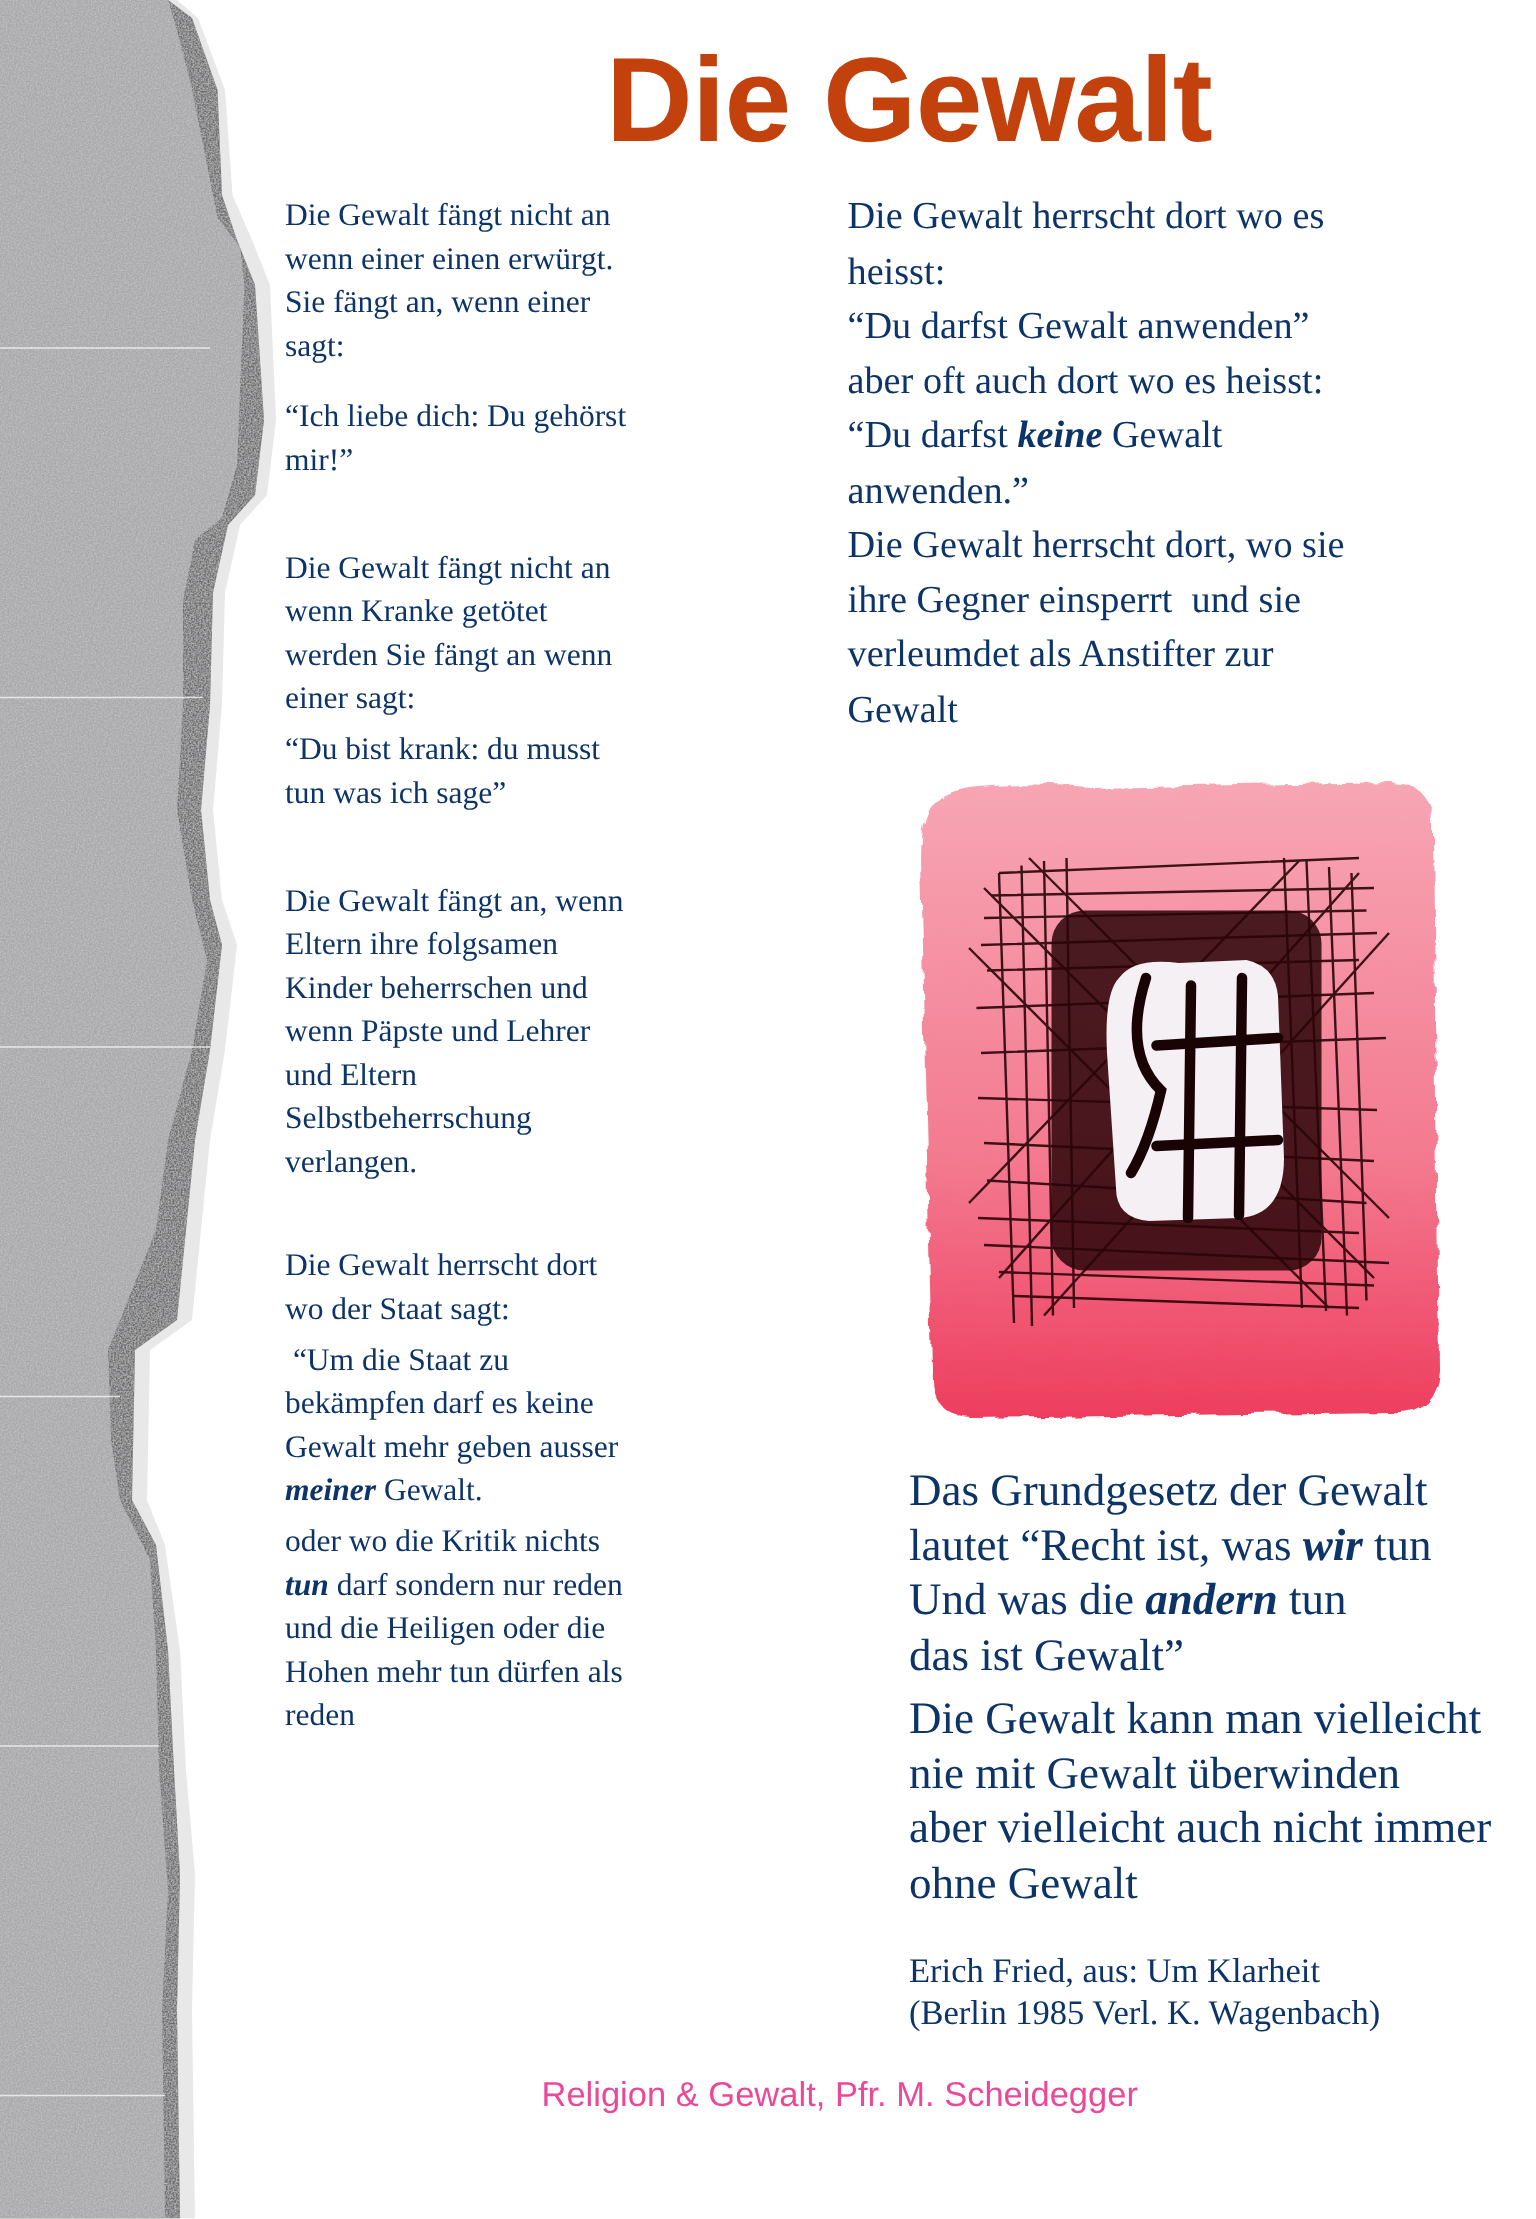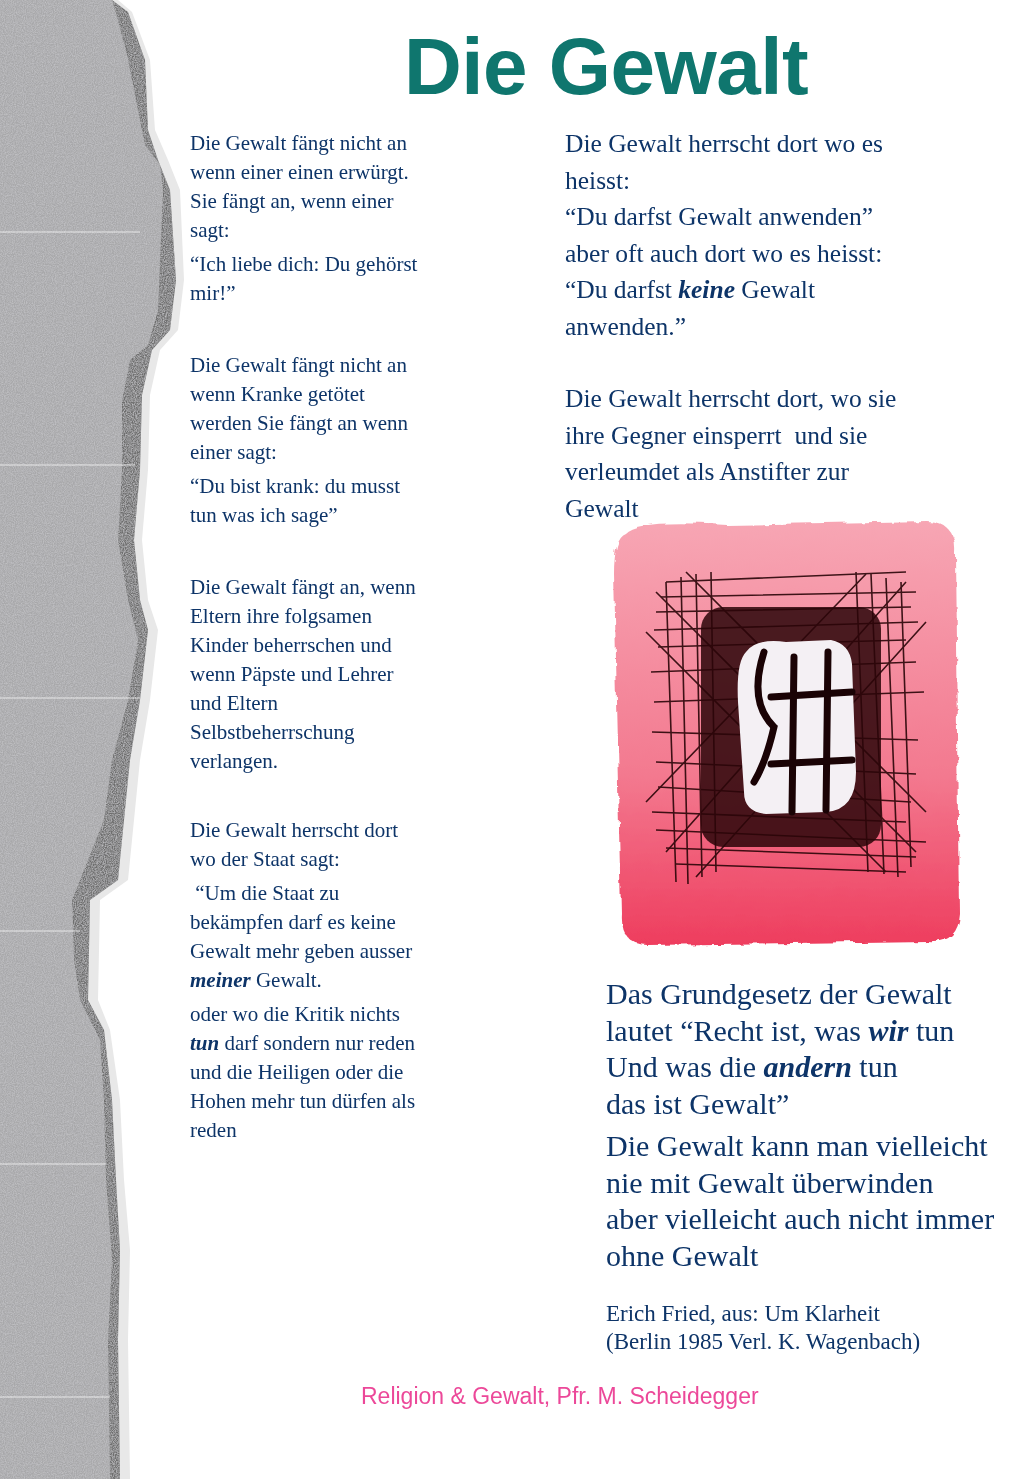--- a/index.html
+++ b/index.html
@@ -1,21 +1,21 @@
 <!DOCTYPE html>
 <html><head>
 <meta charset="utf-8">
 <style>
   html, body { margin:0; padding:0; background:#ffffff; }
   body { width:1024px; height:1479px; position:relative; overflow:hidden; }
   .stone { position:absolute; left:0; top:0; width:200px; height:1479px; }
   .page-title {
     position:absolute; left:404px; top:22px;
     font-family:"Liberation Sans", sans-serif; font-weight:bold;
-    font-size:80px; line-height:90px; color:#0f766e; letter-spacing:-0.5px;
+    font-size:80px; line-height:90px; color:#c2410c; letter-spacing:-0.5px;
     margin:0;
   }
   .col { position:absolute; font-family:"Liberation Serif", serif; color:#0d3468; }
   .col p { margin:0; }
   .col em { font-weight:bold; font-style:italic; }
   .left-col { left:190px; top:129px; width:340px; font-size:21px; line-height:29px; }
   .right-col { left:565px; top:126px; width:420px; font-size:25.5px; line-height:36.5px; }
   .bottom-right { left:606px; top:976px; width:410px; font-size:30px; line-height:36.5px; }
   .credit { left:606px; top:1300px; width:410px; font-size:23px; line-height:28px; }
   .footer {
@@ -54,21 +54,21 @@
 
 <h1 class="page-title">Die Gewalt</h1>
 
 <div class="col left-col">
   <p>
     <span>Die Gewalt fängt nicht an</span><br>
     <span>wenn einer einen erwürgt.</span><br>
     <span>Sie fängt an, wenn einer</span><br>
     <span>sagt:</span>
   </p>
-  <p style="margin-top:5px">
+  <p style="margin-top:18px">
     <span>“Ich liebe dich: Du gehörst</span><br>
     <span>mir!”</span>
   </p>
   <p style="margin-top:43px">
     <span>Die Gewalt fängt nicht an</span><br>
     <span>wenn Kranke getötet</span><br>
     <span>werden Sie fängt an wenn</span><br>
     <span>einer sagt:</span>
   </p>
   <p style="margin-top:5px">
@@ -87,21 +87,21 @@
   <p style="margin-top:40px">
     <span>Die Gewalt herrscht dort</span><br>
     <span>wo der Staat sagt:</span>
   </p>
   <p style="margin-top:5px; white-space:pre"><span> “Um die Staat zu</span><br><span>bekämpfen darf es keine</span><br><span>Gewalt mehr geben ausser</span><br><em>meiner</em><span> Gewalt.</span></p>
   <p style="margin-top:5px; white-space:pre"><span>oder wo die Kritik nichts</span><br><em>tun</em><span> darf sondern nur reden</span><br><span>und die Heiligen oder die</span><br><span>Hohen mehr tun dürfen als</span><br><span>reden</span></p>
 </div>
 
 <div class="col right-col">
   <p style="white-space:pre"><span>Die Gewalt herrscht dort wo es</span><br><span>heisst:</span><br><span>“Du darfst Gewalt anwenden”</span><br><span>aber oft auch dort wo es heisst:</span><br><span>“Du darfst </span><em>keine</em><span> Gewalt</span><br><span>anwenden.”</span></p>
-  <p style="margin-top:36px; white-space:pre"><span>Die Gewalt herrscht dort, wo sie</span><br><span>ihre Gegner einsperrt  und sie</span><br><span>verleumdet als Anstifter zur</span><br><span>Gewalt</span></p>
+  <p style="white-space:pre"><span>Die Gewalt herrscht dort, wo sie</span><br><span>ihre Gegner einsperrt  und sie</span><br><span>verleumdet als Anstifter zur</span><br><span>Gewalt</span></p>
 </div>
 
 <svg class="image" viewBox="0 0 358 436" width="358" height="436">
   <defs>
     <linearGradient id="pinkbg" x1="0" y1="0" x2="0" y2="1">
       <stop offset="0" stop-color="#f7a6b4"></stop>
       <stop offset="0.6" stop-color="#f3798f"></stop>
       <stop offset="1" stop-color="#ee3d5e"></stop>
     </linearGradient>
     <filter id="rough">

